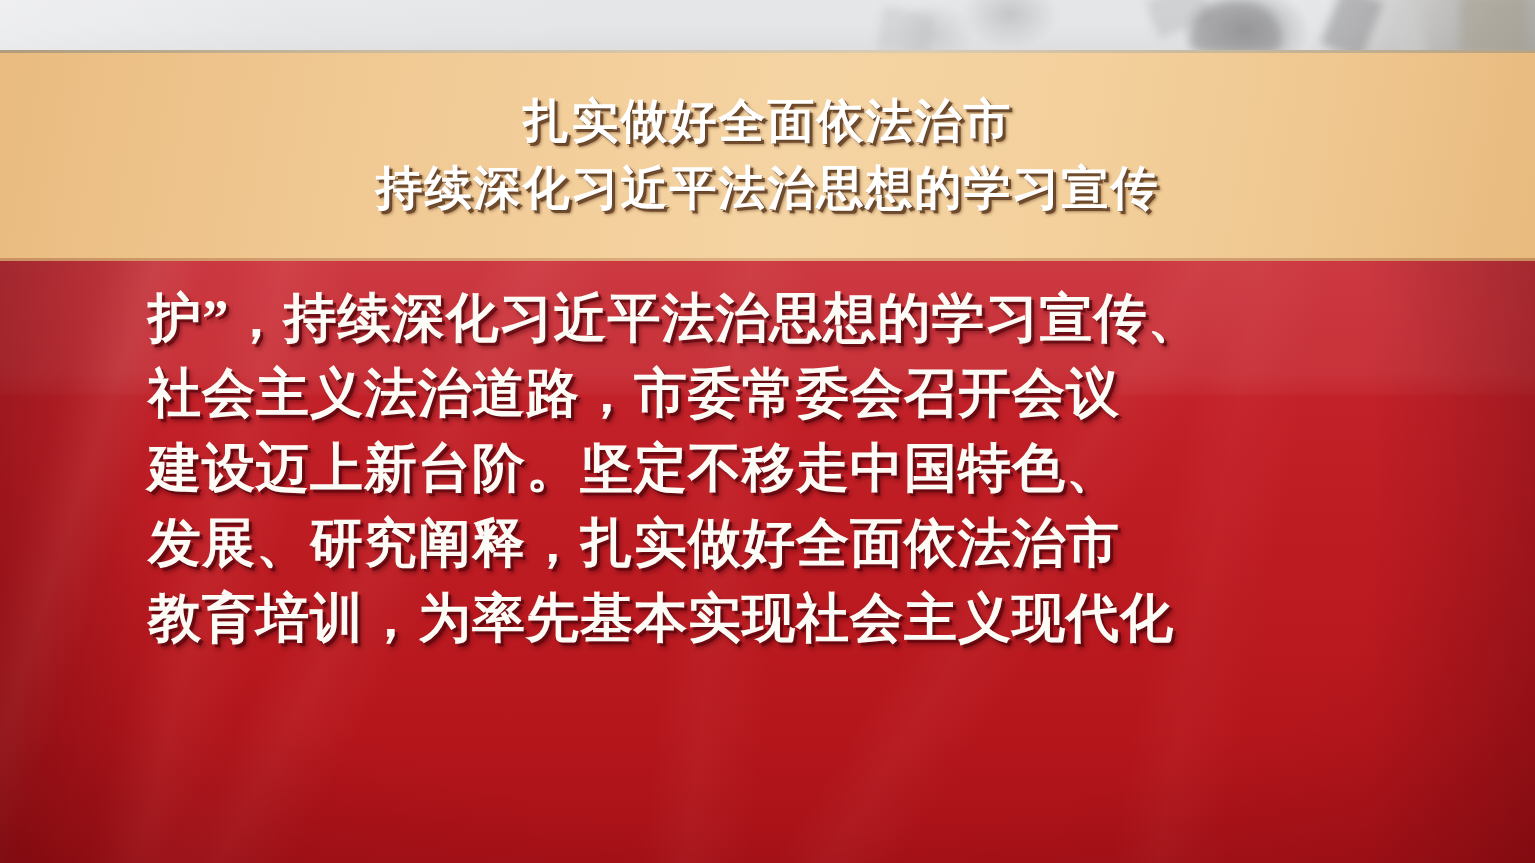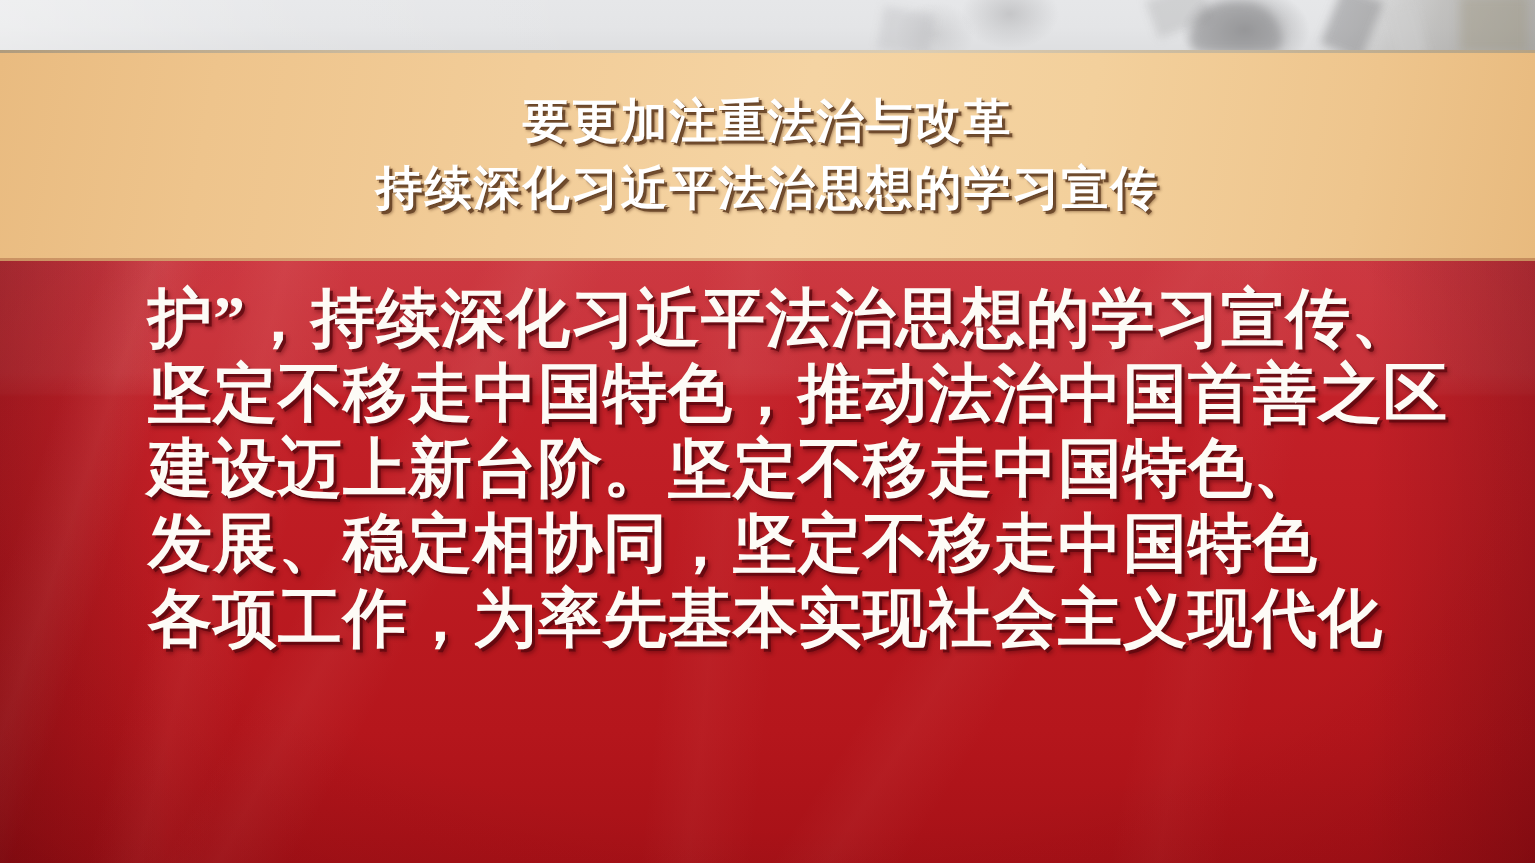--- a/index.html
+++ b/index.html
@@ -124,21 +124,21 @@
 
   #caption-text {
     position:absolute;
     left:148px; top:20px;
     width:1260px;
   }
   .caption-line {
     color:#fdfbf6;
     font-family:"Liberation Serif", serif;
     font-weight:bold;
-    font-size:64px;
+    font-size:53px;
     line-height:75px;
     letter-spacing:1px;
     white-space:nowrap;
     text-shadow:
       3px 3px 0px rgba(88,6,12,0.72),
       4px 5px 4px rgba(70,3,8,0.45);
   }
 </style>
 </head>
 <body>
@@ -150,32 +150,32 @@
     <div class="vshape s6"></div>
     <div class="vshape s5"></div>
     <div class="vshape s1"></div>
     <div class="vshape s2"></div>
     <div class="vshape s3"></div>
     <div id="video-strip-vignette"></div>
   </div>
 
   <div id="title-banner">
     <div id="title-banner-topline"></div>
-    <div class="title-line">要更加注重法治与改革</div>
+    <div class="title-line">扎实做好全面依法治市</div>
     <div class="title-line">持续深化习近平法治思想的学习宣传</div>
     <div id="title-banner-bottomline"></div>
   </div>
 
   <div id="body-area">
     <div id="silk-texture"></div>
     <div id="red-light-band"></div>
     <div id="body-vignette"></div>
 
     <div id="caption-text">
       <div class="caption-line">护”，持续深化习近平法治思想的学习宣传、</div>
-      <div class="caption-line">坚定不移走中国特色，推动法治中国首善之区</div>
+      <div class="caption-line">社会主义法治道路，市委常委会召开会议</div>
       <div class="caption-line">建设迈上新台阶。坚定不移走中国特色、</div>
-      <div class="caption-line">发展、稳定相协同，坚定不移走中国特色</div>
-      <div class="caption-line">各项工作，为率先基本实现社会主义现代化</div>
+      <div class="caption-line">发展、研究阐释，扎实做好全面依法治市</div>
+      <div class="caption-line">教育培训，为率先基本实现社会主义现代化</div>
     </div>
   </div>
 
 </div>
 
 </body></html>

